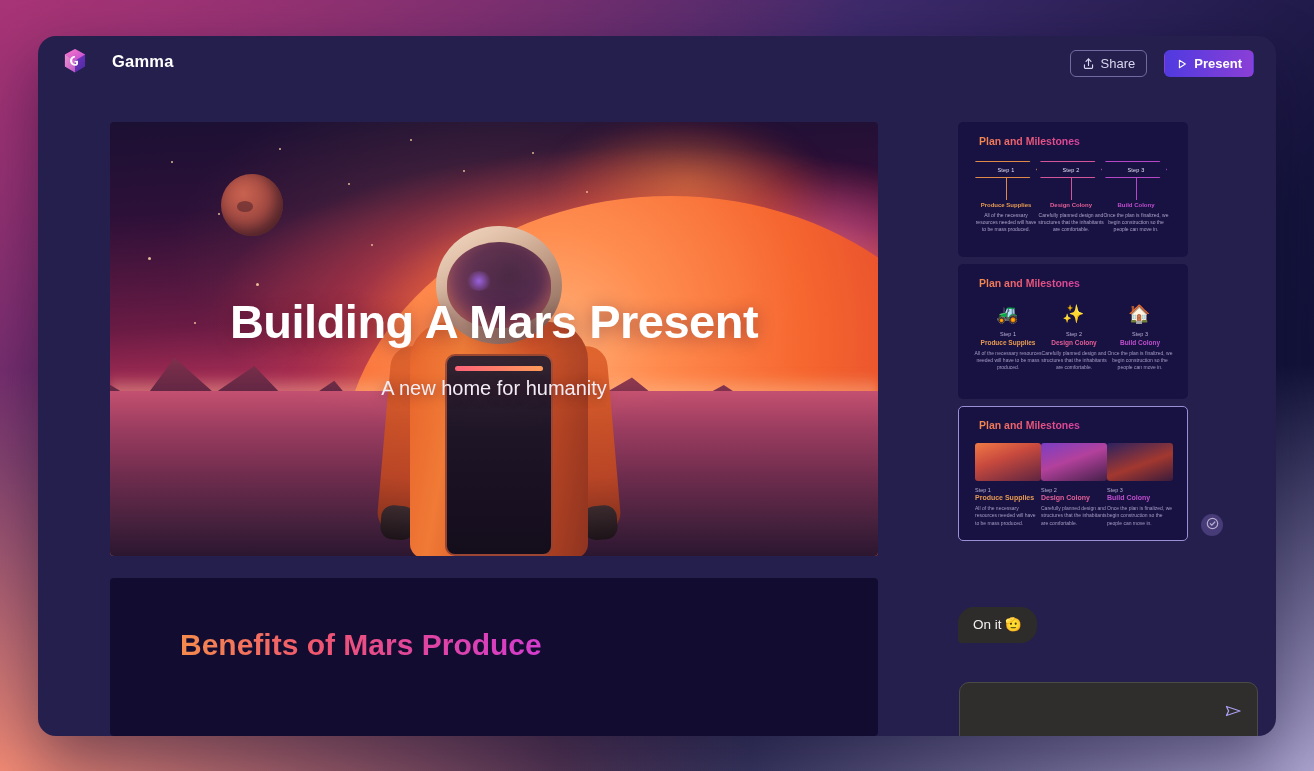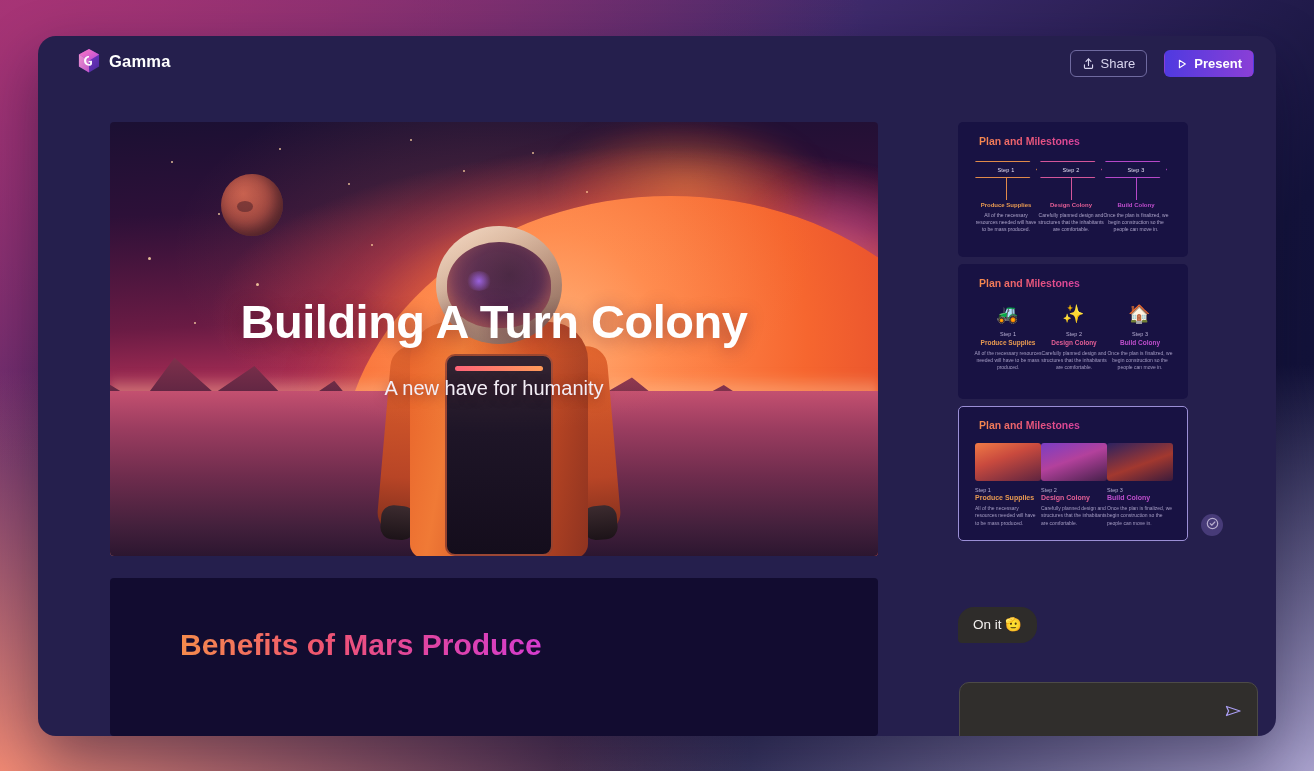--- a/index.html
+++ b/index.html
@@ -25,22 +25,22 @@
     border-radius: 18px;
     box-shadow: 0 24px 60px rgba(10,6,40,0.45);
     overflow: hidden;
   }
 
   
   #topbar {
     position: absolute; left: 0; top: 0; width: 100%; height: 56px;
   }
   #brand {
-    position: absolute; left: 40px; top: 13px;
-    display: flex; align-items: center; gap: 9px;
+    position: absolute; left: 26px; top: 13px;
+    display: flex; align-items: center; gap: 26px;
   }
   #brand .logo { width: 22px; height: 24px; display: block; }
   #brand .brand-name {
     color: #ffffff; font-size: 16.5px; font-weight: 700; letter-spacing: .2px;
   }
   #topbar-actions {
     position: absolute; right: 22px; top: 14px;
     display: flex; align-items: center; gap: 17px;
   }
   .btn {
@@ -379,22 +379,22 @@
             </div>
           <div class="a-body"></div>
           <div class="a-pack"></div>
           <div class="a-helmet">
               <div class="a-visor"></div>
             </div>
         </div>
         <div class="a-shade"></div>
       </div>
       <div class="hero-text">
-        <div id="hero-title">Building A Turn Colony</div>
-        <div id="hero-subtitle">A new have for humanity</div>
+        <div id="hero-title">Building A Mars Present</div>
+        <div id="hero-subtitle">A new home for humanity</div>
       </div>
     </div>
 
     <div class="slide" id="slide-benefits">
       <div id="benefits-title">Benefits of Mars Produce</div>
     </div>
   </div>
 
   <div id="right-panel">
 

